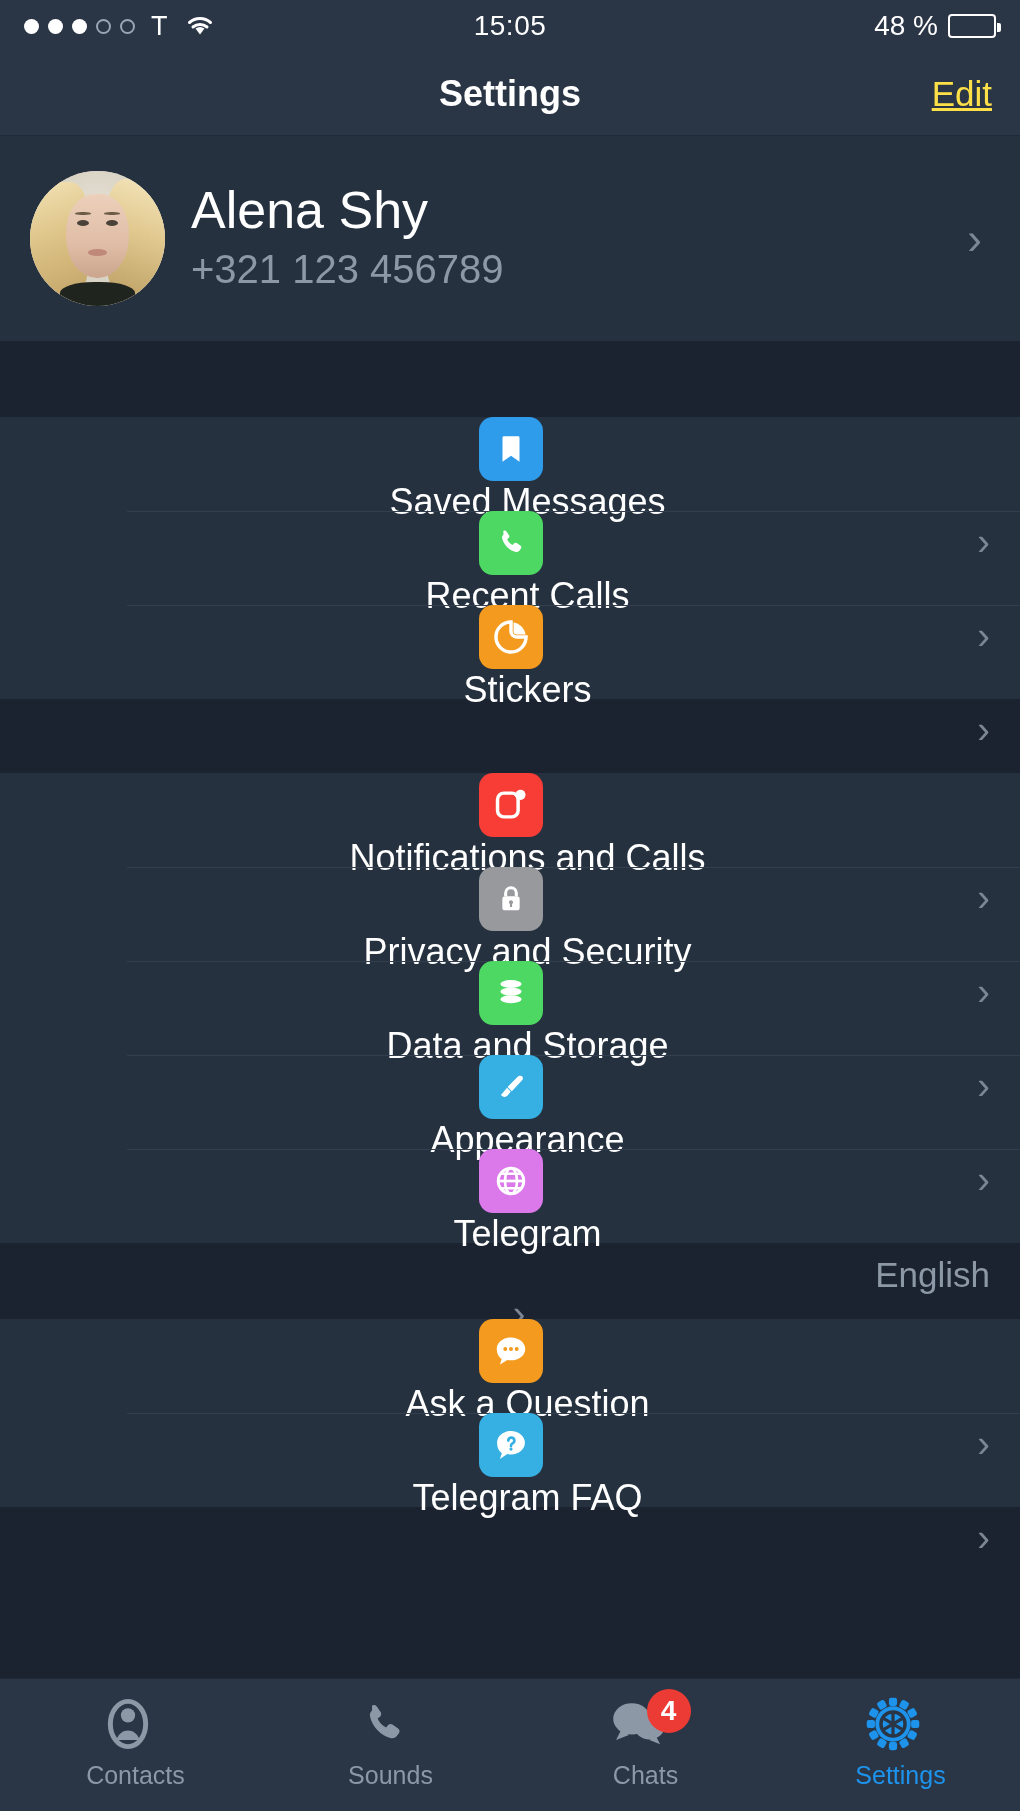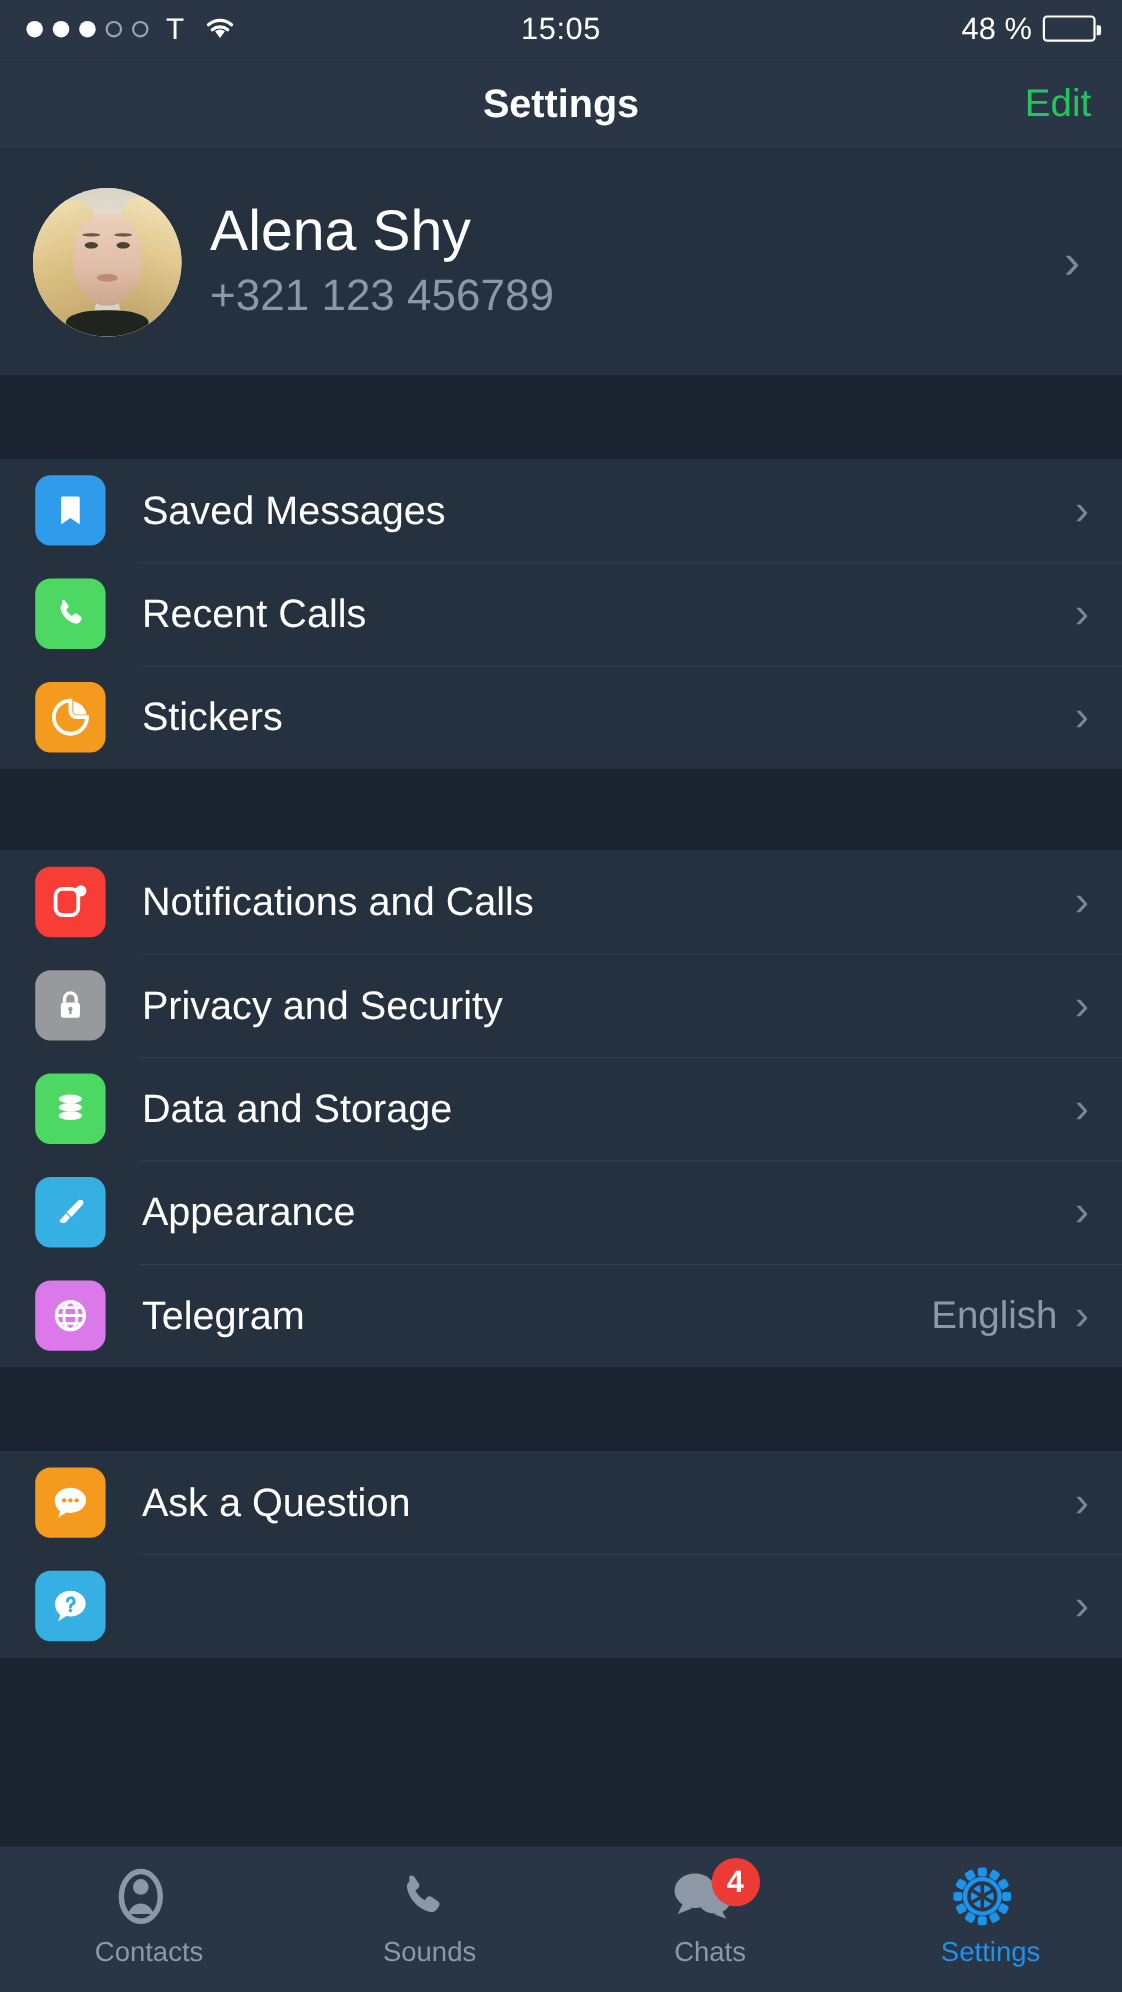--- a/index.html
+++ b/index.html
@@ -39,21 +39,21 @@
   .battery-fill { height: 100%; background: #ffffff; border-radius: 1px; }
 
   
   .navbar {
     height: 84px; background: #2a3546;
     display: flex; align-items: center; justify-content: center;
     position: relative; border-bottom: 1px solid #1f2939;
   }
   .nav-title { color: #ffffff; font-size: 36px; font-weight: 700; }
   .nav-edit {
-    position: absolute; right: 28px; color: #22c55e; font-size: 35px; font-weight: 400;
+    position: absolute; right: 28px; color: #fde047; font-size: 35px; font-weight: 400; text-decoration: underline;
   }
 
   
   .profile {
     height: 205px; background: #26313f;
     display: flex; align-items: center; padding: 0 30px;
     position: relative;
   }
   .avatar {
     width: 135px; height: 135px; border-radius: 50%;
@@ -93,21 +93,21 @@
 
   
   .gap { background: #1b2331; }
   .gap.g1 { height: 76px; }
   .gap.g2 { height: 74px; }
   .gap.g3 { height: 76px; }
 
   .group { background: #26313f; }
   .row {
     height: 94px; display: flex; align-items: center;
-    padding-left: 32px; padding-right: 30px; position: relative;
+    padding-left: 32px; padding-right: 30px; position: relative; flex-direction: column;
   }
   .row + .row::before {
     content: ""; position: absolute; left: 127px; right: 0; top: 0;
     height: 1px; background: #333f4e;
   }
   .icon-box {
     width: 64px; height: 64px; border-radius: 14px; flex: 0 0 auto;
     display: flex; align-items: center; justify-content: center; position: relative;
   }
   .row-label {
@@ -302,20 +302,21 @@
           <div class="chev solo">›</div>
         </div>
         <div class="row">
           <div class="icon-box" style="background: rgb(54, 176, 226);">
             <svg width="38" height="38" viewBox="0 0 24 24">
               <path d="M12 3.2c4.9 0 8.8 3.3 8.8 7.4s-3.9 7.4-8.8 7.4c-.8 0-1.6-.1-2.3-.25L5 20.8l1.2-3.6C4.3 15.8 3.2 13.7 3.2 10.6 3.2 6.5 7.1 3.2 12 3.2z" fill="white"></path>
               <path d="M10.3 9.2a1.9 1.9 0 1 1 2.6 1.8c-.6.3-.9.8-.9 1.4v.3" fill="none" stroke="#36b0e2" stroke-width="1.7" stroke-linecap="round"></path>
               <circle cx="12" cy="14.6" r="1" fill="#36b0e2"></circle>
             </svg>
           </div>
+          <div class="row-label">Telegram FAQ</div>
           <div class="chev solo">›</div>
         </div>
       </div>
     </div>
 
   <div class="tabbar" id="tabbar">
       <div class="tab">
         <div class="tab-icon">
           <svg width="52" height="56" viewBox="0 0 24 26">
             <ellipse cx="12" cy="13" rx="8.2" ry="10.5" fill="none" stroke="#8d98a6" stroke-width="2.3"></ellipse>

